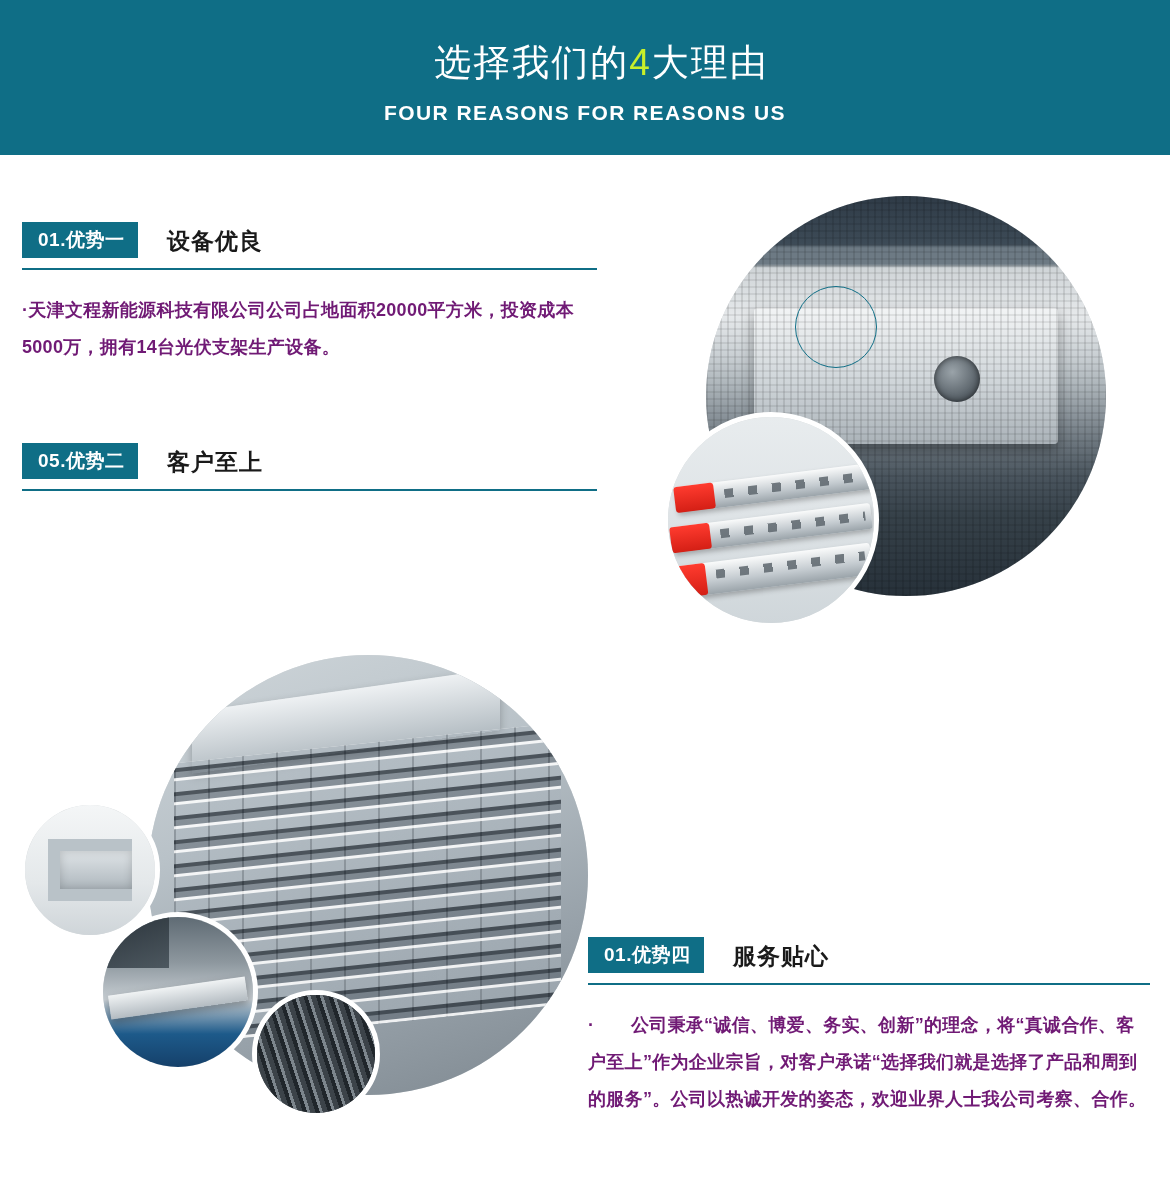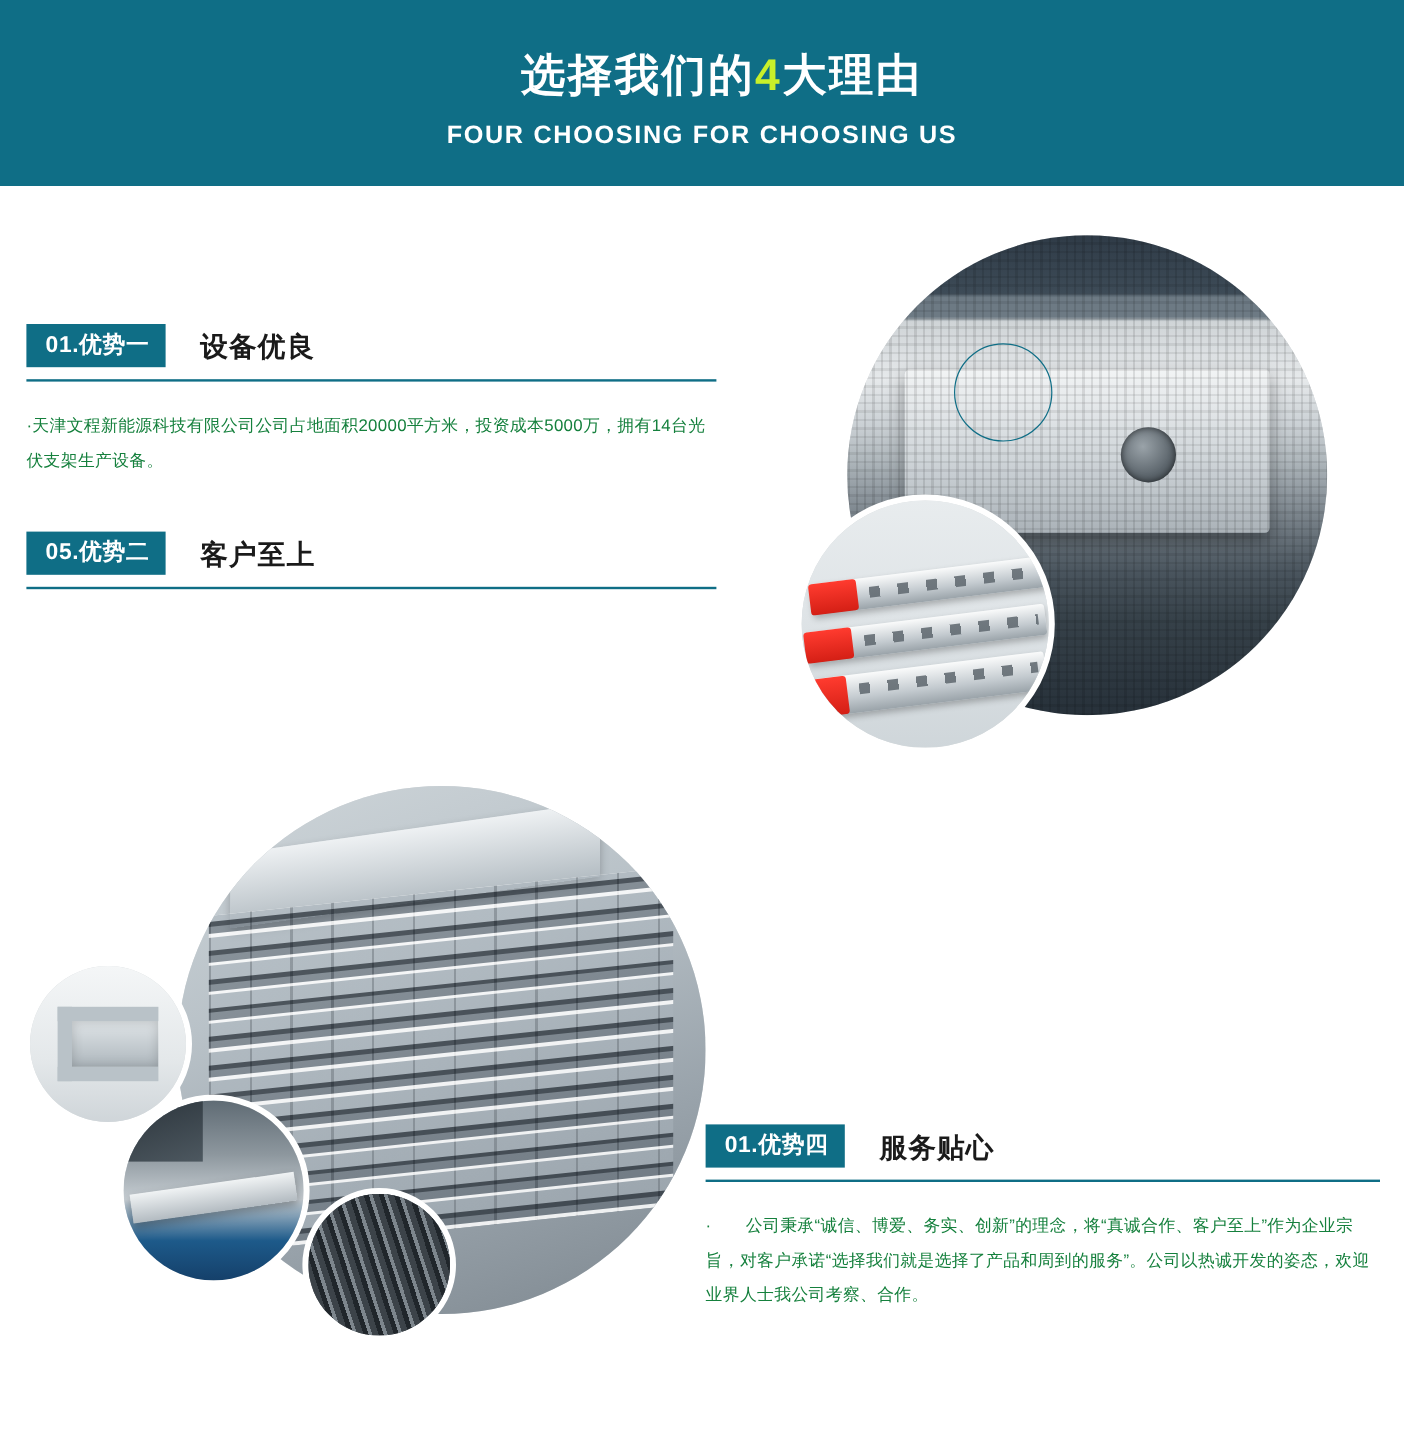--- a/index.html
+++ b/index.html
@@ -22,21 +22,21 @@
     position: absolute;
     left: 0; top: 0;
     width: 1170px;
     height: 155px;
     background: #0f6e86;
     text-align: center;
   }
   .header-title {
     margin-top: 42px;
     font-size: 37px;
-    font-weight: bold;
+    font-weight: normal;
     letter-spacing: 2px;
     color: #ffffff;
     line-height: 1.15;
     padding-left: 33px;
   }
   .header-title .hl { color: #c8f02a; }
   .header-sub {
     margin-top: 16px;
     font-size: 21px;
     font-weight: bold;
@@ -75,24 +75,25 @@
   .head-rule {
     position: absolute;
     left: 0;
     bottom: -8px;
     height: 2px;
     background: #0f6e86;
   }
 
   .block-body {
     margin-top: 30px;
-    font-size: 14px;
+    font-size: 18px;
     line-height: 2.05;
-    color: #15803d;
+    color: #701a75;
     letter-spacing: 0.3px;
+    font-weight: bold;
   }
 
   
   .circle {
     position: absolute;
     border-radius: 50%;
     overflow: hidden;
     background: #d7dbdd;
   }
   .circle.ring {
@@ -226,24 +227,24 @@
 </style>
 </head>
 <body>
 
 <div class="page">
 
   <div class="header">
     <div class="header-title">
       <span>选择我们的</span><span class="hl">4</span><span>大理由</span>
     </div>
-    <div class="header-sub">FOUR CHOOSING FOR CHOOSING US</div>
-  </div>
-
-  <div class="block" style="left:22px; top:222px; width:575px;margin-top:48px;">
+    <div class="header-sub">FOUR REASONS FOR REASONS US</div>
+  </div>
+
+  <div class="block" style="left:22px; top:222px; width:575px;">
     <div class="block-head">
       <span class="tag">01.优势一</span>
       <span class="head-title">设备优良</span>
       <div class="head-rule" style="width:575px;"></div>
     </div>
     <div class="block-body" style="width:570px;">·天津文程新能源科技有限公司公司占地面积20000平方米，投资成本5000万，拥有14台光伏支架生产设备。</div>
   </div>
 
   <div class="block" style="left:22px; top:443px; width:575px;">
     <div class="block-head">

